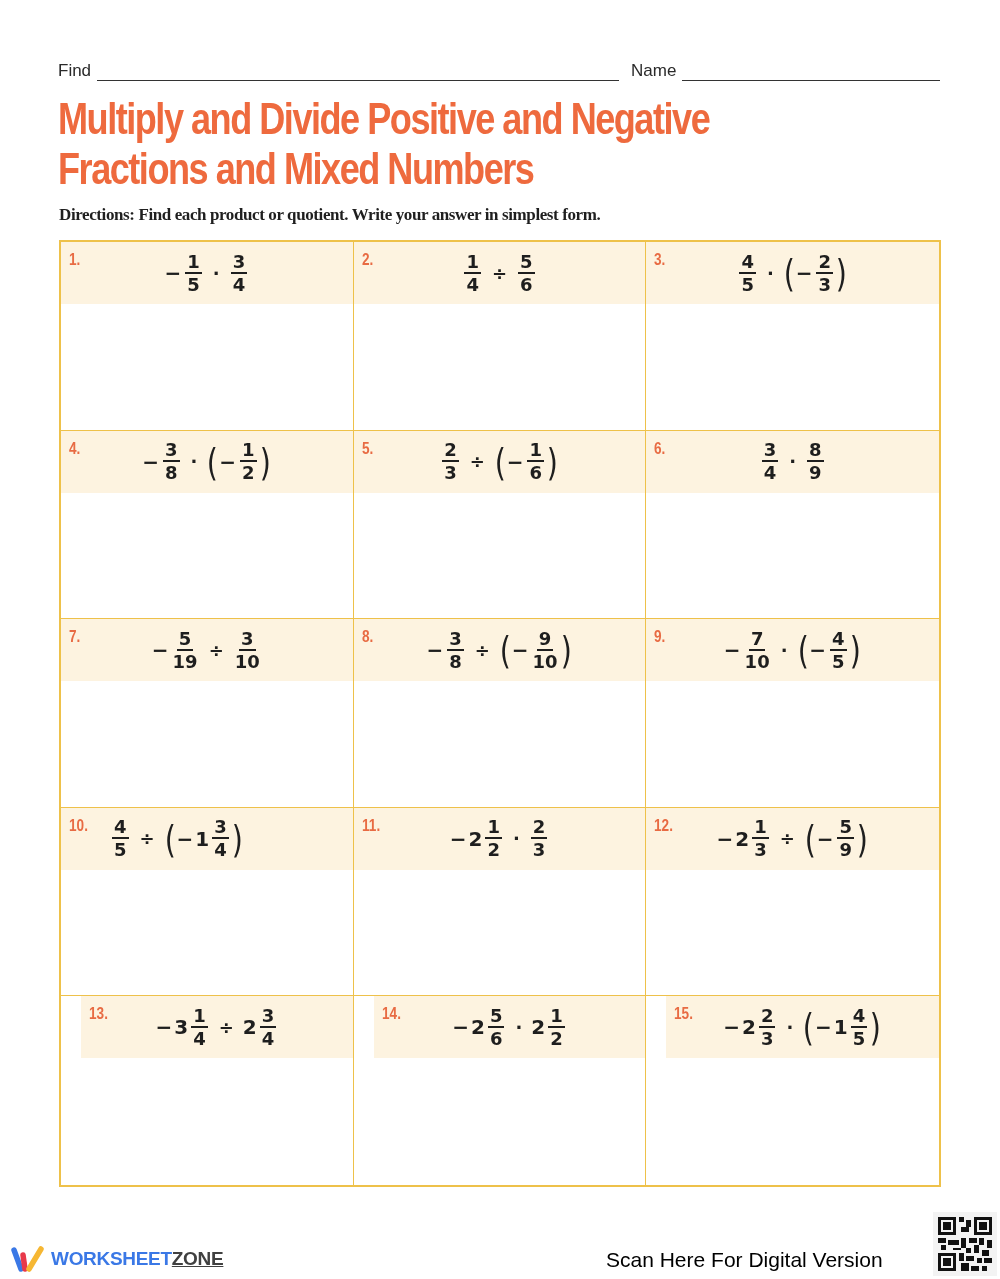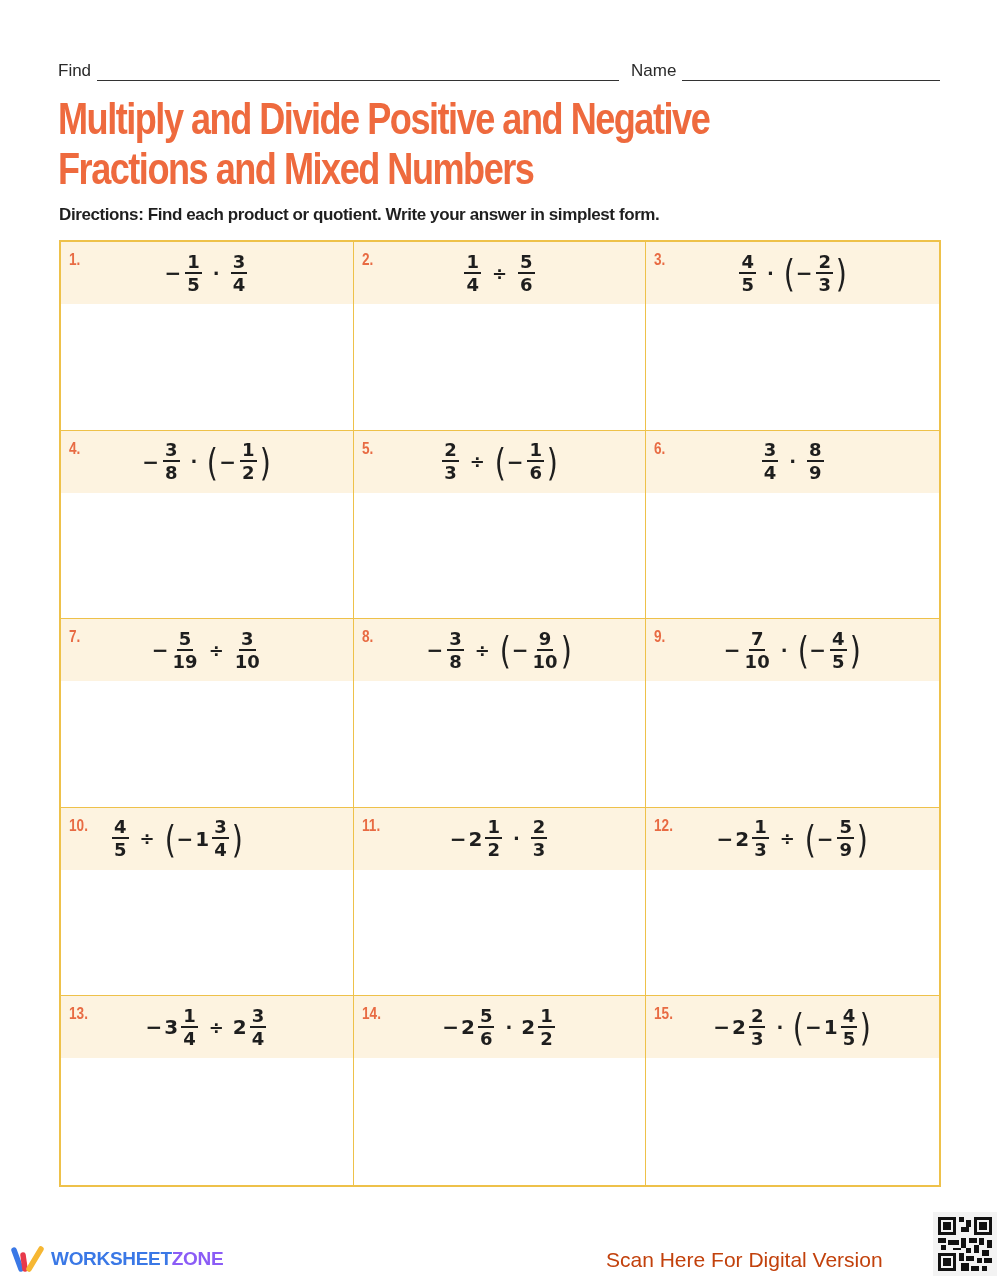--- a/index.html
+++ b/index.html
@@ -7,46 +7,46 @@
     body { position: relative; font-family: "DejaVu Sans", sans-serif; color: #1e1e1e; overflow: hidden; }
 
     .name-row { position: absolute; top: 57px; left: 58px; width: 882px; height: 24px; display: flex; align-items: flex-end; font-family: "Liberation Sans", sans-serif; font-size: 17px; color: #2a2a2a; }
     .name-row .label { margin-right: 6px; line-height: 20px; }
     .name-row .line { border-bottom: 1.3px solid #333; height: 18px; }
     .name-line { width: 522px; margin-right: 12px; }
     .date-line { flex: 1; }
 
     .title { position: absolute; top: 94px; left: 58px; width: 760px; font-family: "Liberation Sans", sans-serif; font-weight: bold; font-size: 44px; line-height: 50px; color: #ee6a3e; letter-spacing: -1.8px; transform: scaleX(0.82); transform-origin: left top; width: 900px; }
 
-    .directions { position: absolute; top: 205px; left: 59px; font-family: Liberation Sans, sans-serif; font-weight: bold; font-size: 17px; color: #1f1f1f; letter-spacing: -0.4px; }
+    .directions { position: absolute; top: 205px; left: 59px; font-family: Liberation Serif, serif; font-weight: bold; font-size: 17px; color: #1f1f1f; letter-spacing: -0.4px; }
 
     .grid { position: absolute; top: 240px; left: 59px; width: 882px; height: 947px; display: grid; grid-template-columns: repeat(3, 1fr); grid-template-rows: repeat(5, 1fr); border: 2px solid #eec14a; }
     .cell { position: relative; border-right: 1.5px solid #eec14a; border-bottom: 1.5px solid #eec14a; background: #fff; }
     .cell:nth-child(3n) { border-right: none; }
-    .cell:nth-child(n+13) { border-bottom: none; }
+    .cell:nth-child(n+13) { border-bottom: none; margin-left: 20px; }
     .cell-head { position: absolute; left: 0; top: 0; right: 0; height: 62px; background: #fdf3e0; }
     .num { position: absolute; left: 8px; top: 8px; font-family: "Liberation Sans", sans-serif; font-weight: bold; font-size: 17px; color: #e86b43; transform: scaleX(0.8); transform-origin: left top; }
     .expr { position: absolute; top: 5px; left: 0; right: 0; display: flex; justify-content: center; align-items: center; height: 52px; font-family: "DejaVu Sans", sans-serif; font-weight: bold; color: #1e1e1e; font-size: 20px; }
     .expr.off { padding-right: 60px; }
     .t { display: inline-block; }
     .frac { display: inline-flex; flex-direction: column; align-items: center; font-size: 18px; line-height: 20px; margin: 0 2px; }
     .frac .n { padding: 0 2px; border-bottom: 2.4px solid #1e1e1e; line-height: 21px; }
     .frac .d { line-height: 22px; }
     .op { margin: 0 9px; font-size: 18px; }
     .paren { font-size: 38px; font-weight: normal; line-height: 40px; transform: scaleX(0.75); margin: 0 -1px; }
     .minus { margin-right: 2px; }
     .whole { margin-right: 1px; }
 
     .footer-logo { position: absolute; left: 10px; top: 1245px; display: flex; align-items: center; }
     .logo-mark { width: 36px; height: 28px; position: relative; margin-right: 5px; }
     .logo-text { font-family: "Liberation Sans", sans-serif; font-weight: bold; font-size: 19px; letter-spacing: -0.3px; }
     .logo-text .w { color: #3a78e6; }
-    .logo-text .z { color: #8b5cf6; }
-
-    .scan { position: absolute; top: 1248px; left: 606px; font-family: "Liberation Sans", sans-serif; font-size: 21px; color: #c2410c; }
+    .logo-text .z { color: #404040; text-decoration: underline; }
+
+    .scan { position: absolute; top: 1248px; left: 606px; font-family: "Liberation Sans", sans-serif; font-size: 21px; color: #000000; }
     .qr { position: absolute; left: 933px; top: 1212px; width: 64px; height: 64px; background: #f3f3f3; padding: 5px; }
   </style>
 </head>
 <body>
 
 <div class="name-row">
   <span class="label">Find</span>
   <span class="line name-line"></span>
   <span class="label">Name</span>
   <span class="line date-line"></span>

